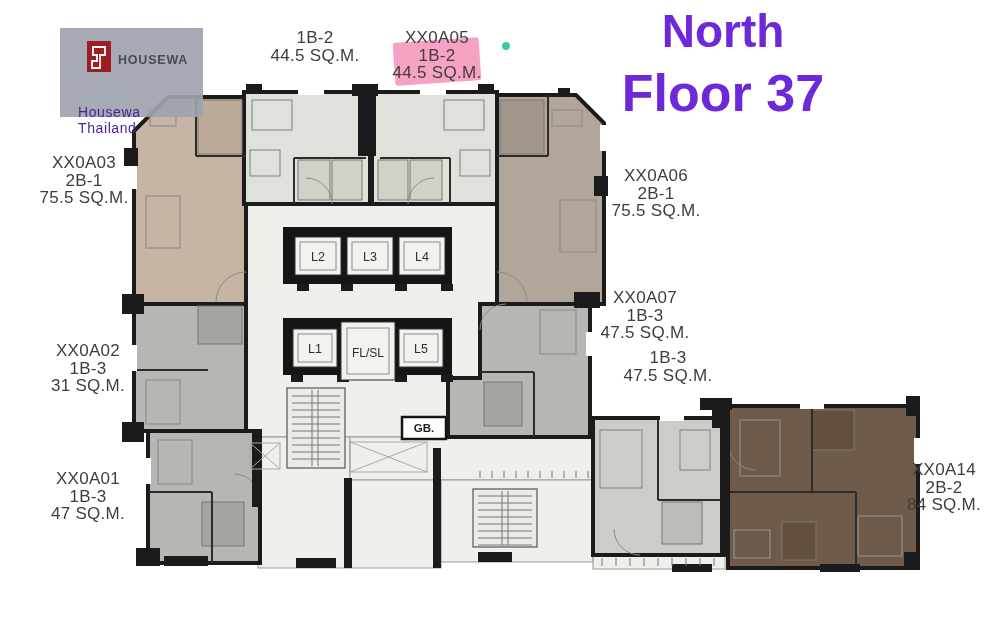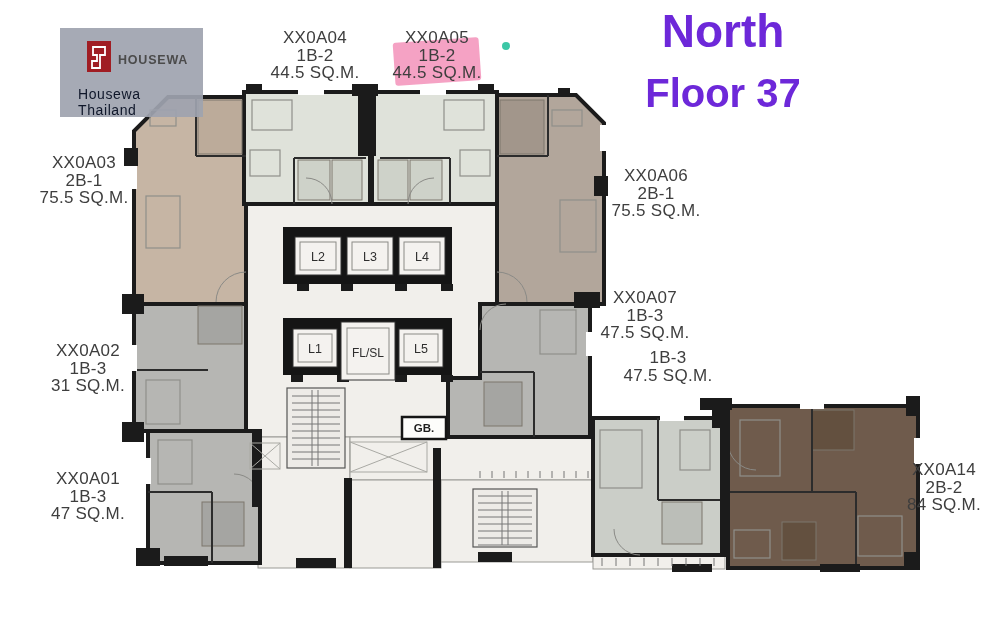--- a/index.html
+++ b/index.html
@@ -8,27 +8,27 @@
   svg{position:absolute;left:0;top:0;}
   .unit-label{position:absolute;width:160px;text-align:center;color:#3e3e3e;
               font-size:17px;line-height:17.5px;letter-spacing:.3px;z-index:3;}
   .unit-label span{display:block;}
   .hl-pink{position:absolute;left:394px;top:40px;width:86px;height:43px;
            transform:rotate(-4deg);border-radius:3px;opacity:.85;z-index:2;}
   .teal-dot{position:absolute;left:502px;top:42px;width:8px;height:8px;border-radius:50%;z-index:3;}
   .title-wrap{position:absolute;left:598px;top:6px;width:250px;text-align:center;z-index:3;
               font-weight:800;color:#1d4ea3;}
   .title-line1{font-size:46px;line-height:50px;}
-  .title-line2{font-size:40px;line-height:50px;margin-top:12px;}
+  .title-line2{font-size:52px;line-height:50px;margin-top:12px;}
   .logo-box{position:absolute;left:45px;top:28px;width:143px;height:89px;
             background:rgba(158,163,175,.92);z-index:4;margin-left:15px;}
   .logo-mark{position:absolute;left:27px;top:13px;width:24px;height:31px;background:#a01d23;}
   .logo-brand{position:absolute;left:58px;top:25px;font-size:12.5px;font-weight:700;
               color:#4b4b4b;letter-spacing:.8px;}
-  .logo-watermark{position:absolute;left:18px;top:58px;font-size:14px;color:#0f172a;letter-spacing:.6px;}
+  .logo-watermark{position:absolute;left:18px;top:76px;font-size:14px;color:#4c1d95;letter-spacing:.6px;}
 </style>
 </head>
 <body>
 
 <div class="stage">
 
   <svg width="998" height="620" viewBox="0 0 998 620">
 
     <g fill="#f1efeb" stroke="#9a9a95" stroke-width="1">
       <rect x="246" y="204" width="251" height="233"></rect>
@@ -219,21 +219,20 @@
     <g stroke="#777777" stroke-width="1">
       <path d="M480 471 V478 M492 471 V478 M504 471 V478 M516 471 V478 M528 471 V478 M540 471 V478 M552 471 V478 M564 471 V478 M576 471 V478 M588 471 V478"></path>
       <path d="M602 558 V566 M616 558 V566 M630 558 V566 M644 558 V566 M658 558 V566 M672 558 V566 M686 558 V566 M700 558 V566 M714 558 V566"></path>
     </g>
   </svg>
 
   <div class="hl-pink" style="background-color: rgb(243, 146, 186);"></div>
   <div class="teal-dot" style="background-color: rgb(60, 199, 166);"></div>
 
   <div class="unit-label" style="left:235px;top:29px;">
-    <span>XX0A04</span>
     <span>1B-2</span>
     <span>44.5 SQ.M.</span>
   </div>
   <div class="unit-label" style="left:357px;top:29px;">
     <span>XX0A05</span>
     <span>1B-2</span>
     <span>44.5 SQ.M.</span>
   </div>
   <div class="unit-label" style="left:4px;top:154px;">
     <span>XX0A03</span>

